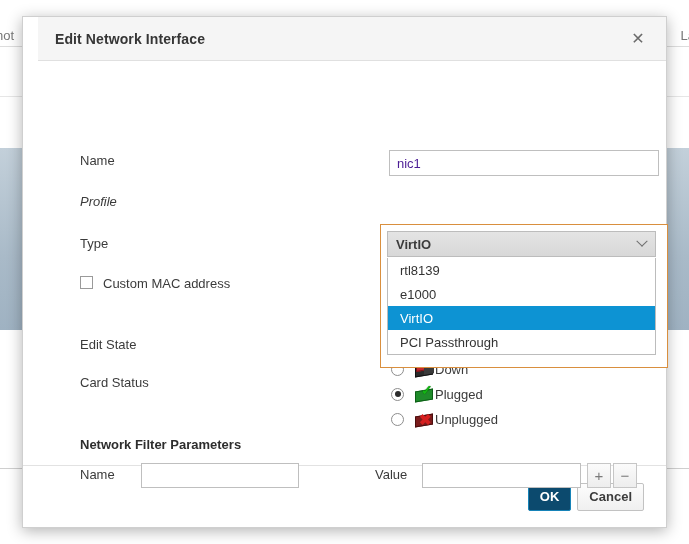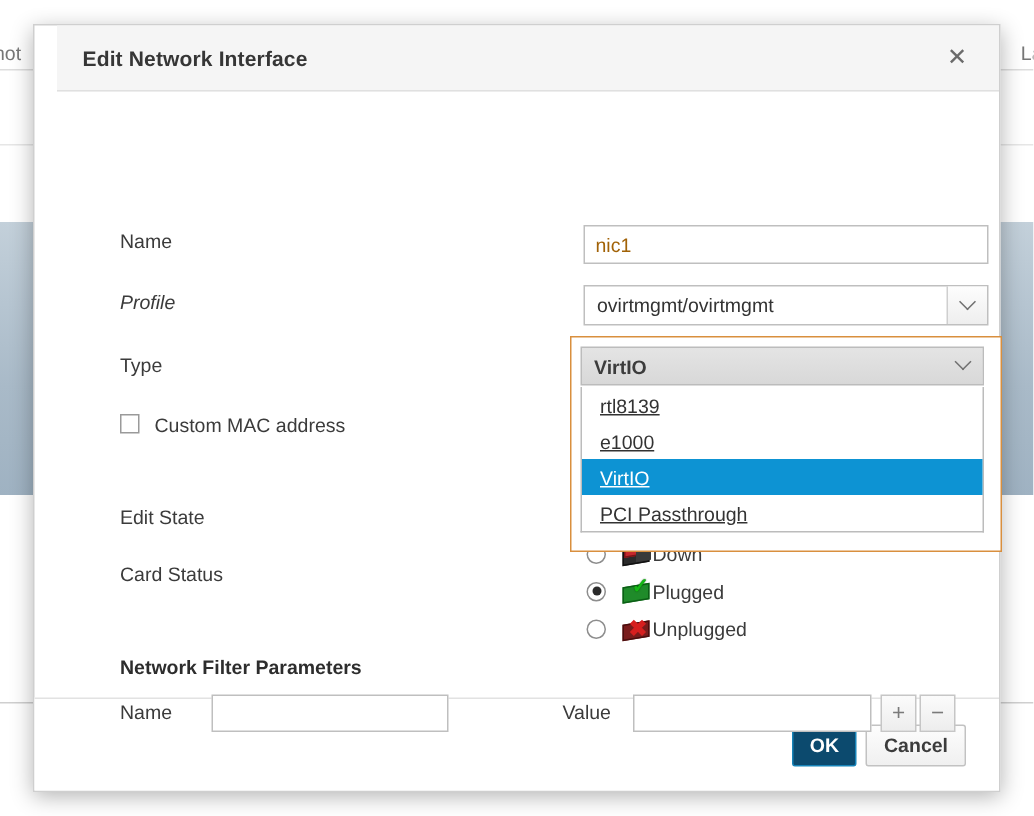--- a/index.html
+++ b/index.html
@@ -124,21 +124,21 @@
   }
 
   
   .txt-input {
     position: absolute;
     box-sizing: border-box;
     height: 26px;
     border: 1px solid #bfbfbf;
     background: #ffffff;
     font-size: 13px;
-    color: #a16207;
+    color: #4c1d95;
     padding: 0 7px;
     font-family: "Liberation Sans", sans-serif;
     outline: none;
     border-radius: 0;
   }
 
   
   #profile-combo {
     position: absolute;
     left: 366px;
@@ -226,21 +226,20 @@
   }
   .opt {
     height: 24px;
     display: flex;
     align-items: center;
     padding-left: 12px;
     font-size: 13px;
     color: #333333;
     cursor: pointer;
     box-sizing: border-box;
-    text-decoration: underline;
   }
   .opt.selected {
     background: #0d93d3;
     color: #ffffff;
   }
 
   
   .cbox {
     position: absolute;
     width: 13px;
@@ -409,26 +408,20 @@
     <div id="modal-title">Edit Network Interface</div>
     <div id="close-btn">✕</div>
   </div>
 
   <div id="modal-body">
 
     <div class="lbl" style="left:57px; top:92px;">Name</div>
     <input class="txt-input" style="left: 366px; top: 89px; width: 270px;" value="nic1">
 
     <div class="lbl" style="left:57px; top:133px;font-style:italic;">Profile</div>
-    <div id="profile-combo">
-      <div class="combo-text">ovirtmgmt/ovirtmgmt</div>
-      <div class="combo-arrow-box">
-          <span class="chev"></span>
-        </div>
-    </div>
 
     <div class="lbl" style="left:57px; top:175px;">Type</div>
 
     <div class="cbox" style="left:57px; top:215px;"></div>
     <div class="lbl" style="left:80px; top:215px;">Custom MAC address</div>
 
     <div class="lbl" style="left:57px; top:276px;">Edit State</div>
     <div class="radio-row" style="left:368px; top:300px;justify-content:center;">
       <div class="radio"></div>
       <span class="nic-ico">

